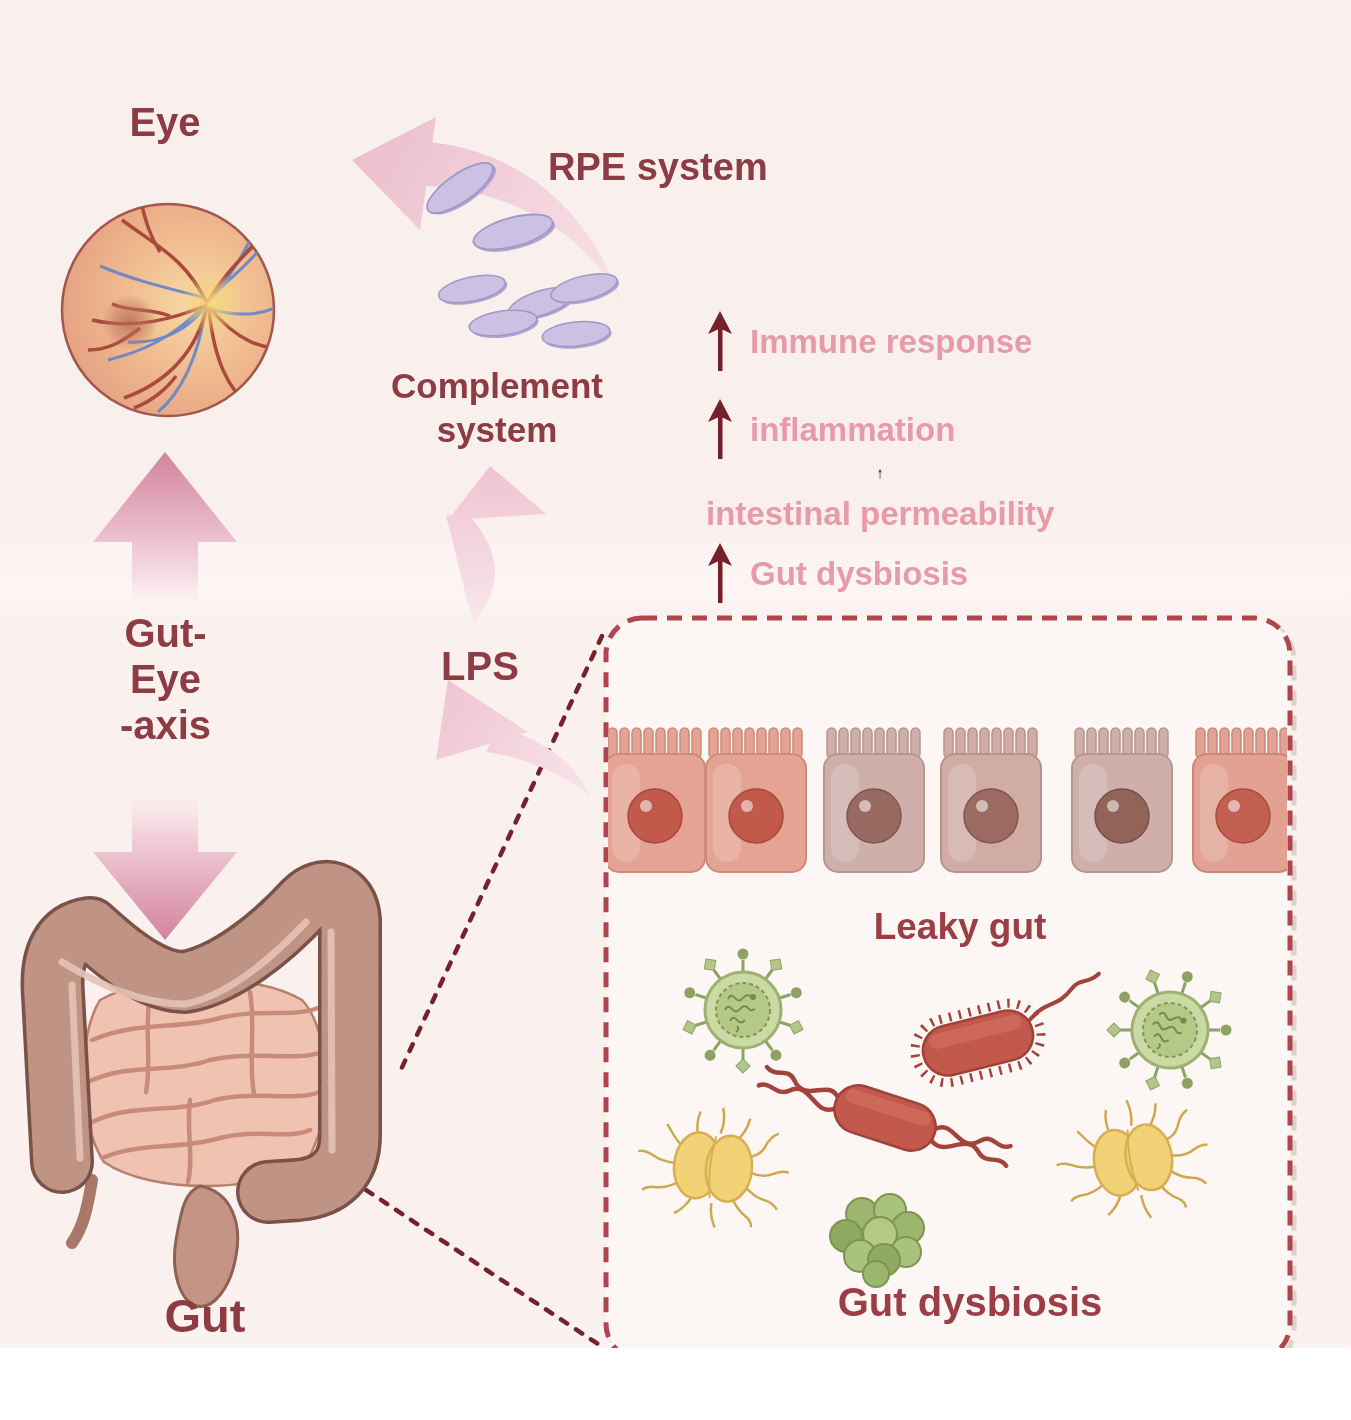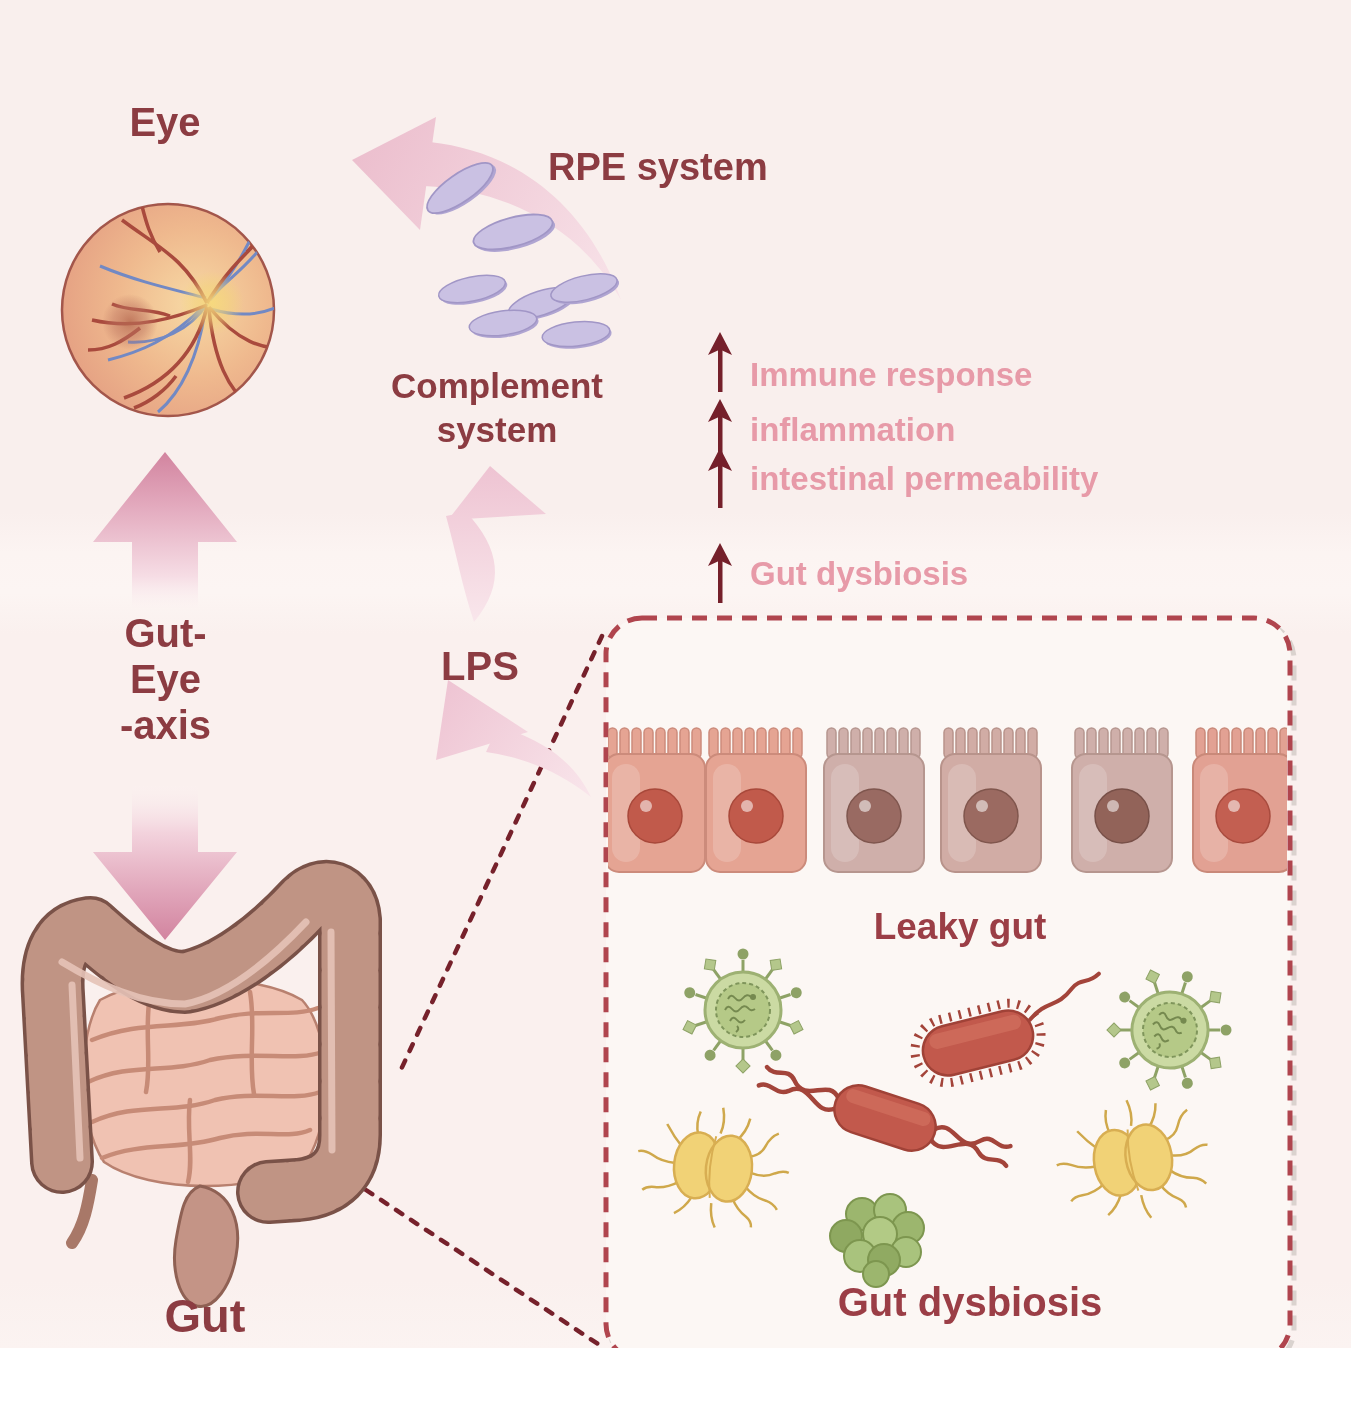--- a/index.html
+++ b/index.html
@@ -27,23 +27,23 @@
   .lbl-gut{left:140px;top:1290px;width:130px;font-size:47px;}
   .lbl-leaky{left:820px;top:906px;width:280px;font-size:37px;color:#9b3e46;}
   .lbl-dysbiosis{left:770px;top:1280px;width:400px;font-size:40px;color:#9b3e46;}
   .cascade-row{
     position:absolute;left:706px;height:64px;
     display:flex;align-items:center;gap:16px;
   }
   .cascade-row .txt{
     color:#e79aa8;font-weight:700;font-size:33px;white-space:nowrap;
   }
-  .row-0{top:330px;align-items:flex-end;}
+  .row-0{top:310px;}
   .row-1{top:398px;}
-  .row-2{top:447px;}
+  .row-2{top:469px;flex-direction:column;}
   .row-3{top:542px;}
   .up-icon{display:block;}
 </style>
 </head>
 <body>
 
 <div class="figure">
 
 <svg class="illustration" width="1351" height="1420" viewBox="0 0 1351 1420" xmlns="http://www.w3.org/2000/svg">
   <defs>

